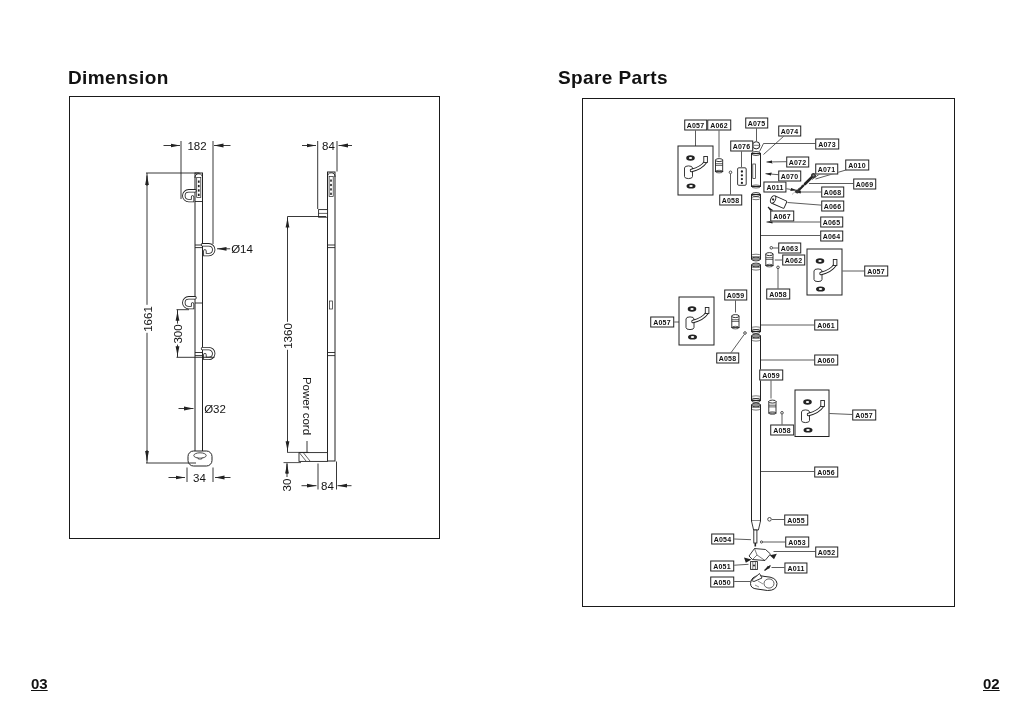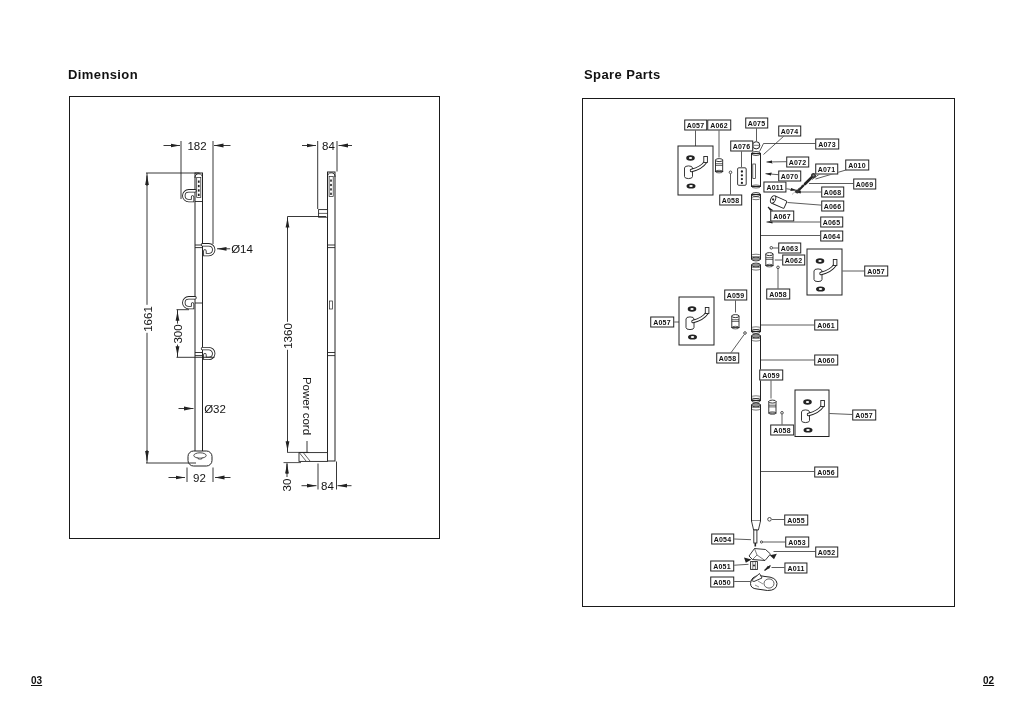--- a/index.html
+++ b/index.html
@@ -1,37 +1,37 @@
 <!DOCTYPE html>
 <html><head>
 <meta charset="utf-8">
 <style>
   html,body{margin:0;padding:0;background:#ffffff;}
   .page{position:relative;width:1024px;height:726px;background:#fff;
         font-family:"Liberation Sans",sans-serif;color:#1a1a1a;overflow:hidden;}
-  .heading{position:absolute;font-size:13px;font-weight:bold;letter-spacing:.4px;color:#111;white-space:nowrap;text-align:right;}
+  .heading{position:absolute;font-size:19px;font-weight:bold;letter-spacing:.4px;color:#111;white-space:nowrap;text-align:right;}
   .panel{position:absolute;border:1.5px solid #1a1a1a;background:transparent;box-sizing:border-box;}
   svg.draw{position:absolute;left:0;top:0;}
   .labels-layer{position:absolute;left:0;top:0;width:939px;height:726px;}
   .dlabel{position:absolute;font-size:11.5px;color:#151515;background:#fff;padding:0 1px;
           white-space:nowrap;transform:translate(-50%,-50%);line-height:12px;}
   .dlabel.rm90{transform:translate(-50%,-50%) rotate(-90deg);}
   .dlabel.r90{transform:translate(-50%,-50%) rotate(90deg);}
   .plabel{position:absolute;font-size:7px;font-weight:bold;color:#111;border:0.8px solid #222;
           background:#fff;padding:1px 2px;line-height:7px;white-space:nowrap;
           transform:translate(-50%,-50%);letter-spacing:.2px;}
-  .pageno{position:absolute;font-size:10px;font-weight:bold;color:#111;text-decoration:underline;}
+  .pageno{position:absolute;font-size:15px;font-weight:bold;color:#111;text-decoration:underline;}
 </style>
 </head>
 <body>
 
 <div class="page">
 
   <div class="heading" style="left:68px;top:67px">Dimension</div>
-  <div class="heading" style="left:584px;top:67px">Spare Parts</div>
+  <div class="heading" style="left:558px;top:67px">Spare Parts</div>
 
   <div class="panel" style="left:69px;top:96px;width:371px;height:443px"></div>
   <div class="panel" style="left:582px;top:98px;width:373px;height:509px"></div>
 
   <svg class="draw" width="1024" height="726" viewBox="0 0 1024 726" fill="none" stroke="#222" stroke-width="0.9">
     <defs>
       <marker id="ar" markerUnits="userSpaceOnUse" markerWidth="10" markerHeight="5" refX="9.5" refY="2.5" orient="auto">
           <path d="M0,0.6 L9.5,2.5 L0,4.4 Z" fill="#222" stroke="none"></path>
         </marker>
       <marker id="ar2" markerUnits="userSpaceOnUse" markerWidth="7" markerHeight="4" refX="6" refY="2" orient="auto">
@@ -278,21 +278,21 @@
 
   <div id="dim-labels" class="labels-layer">
       <div class="dlabel" style="left: 197px; top: 145.5px;">182</div>
       <div class="dlabel" style="left: 328.5px; top: 145.5px;">84</div>
       <div class="dlabel" style="left: 242px; top: 248.8px;">Ø14</div>
       <div class="dlabel rm90" style="left: 147.5px; top: 319px;">1661</div>
       <div class="dlabel rm90" style="left: 177.5px; top: 333.5px;">300</div>
       <div class="dlabel rm90" style="left: 287.5px; top: 336px;">1360</div>
       <div class="dlabel r90" style="left: 307px; top: 406px;">Power cord</div>
       <div class="dlabel" style="left: 215px; top: 408.5px;">Ø32</div>
-      <div class="dlabel" style="left: 199.5px; top: 477.5px;">92</div>
+      <div class="dlabel" style="left: 199.5px; top: 477.5px;">34</div>
       <div class="dlabel rm90" style="left: 287px; top: 484.5px;">30</div>
       <div class="dlabel" style="left: 327.5px; top: 486px;">84</div>
     </div>
   <div id="spare-labels" class="labels-layer">
       <div class="plabel" style="left: 695.5px; top: 125px;">A057</div>
       <div class="plabel" style="left: 719px; top: 125px;">A062</div>
       <div class="plabel" style="left: 756.5px; top: 123px;">A075</div>
       <div class="plabel" style="left: 789.5px; top: 131px;">A074</div>
       <div class="plabel" style="left: 741.5px; top: 145.5px;">A076</div>
       <div class="plabel" style="left: 827px; top: 143.5px;">A073</div>

